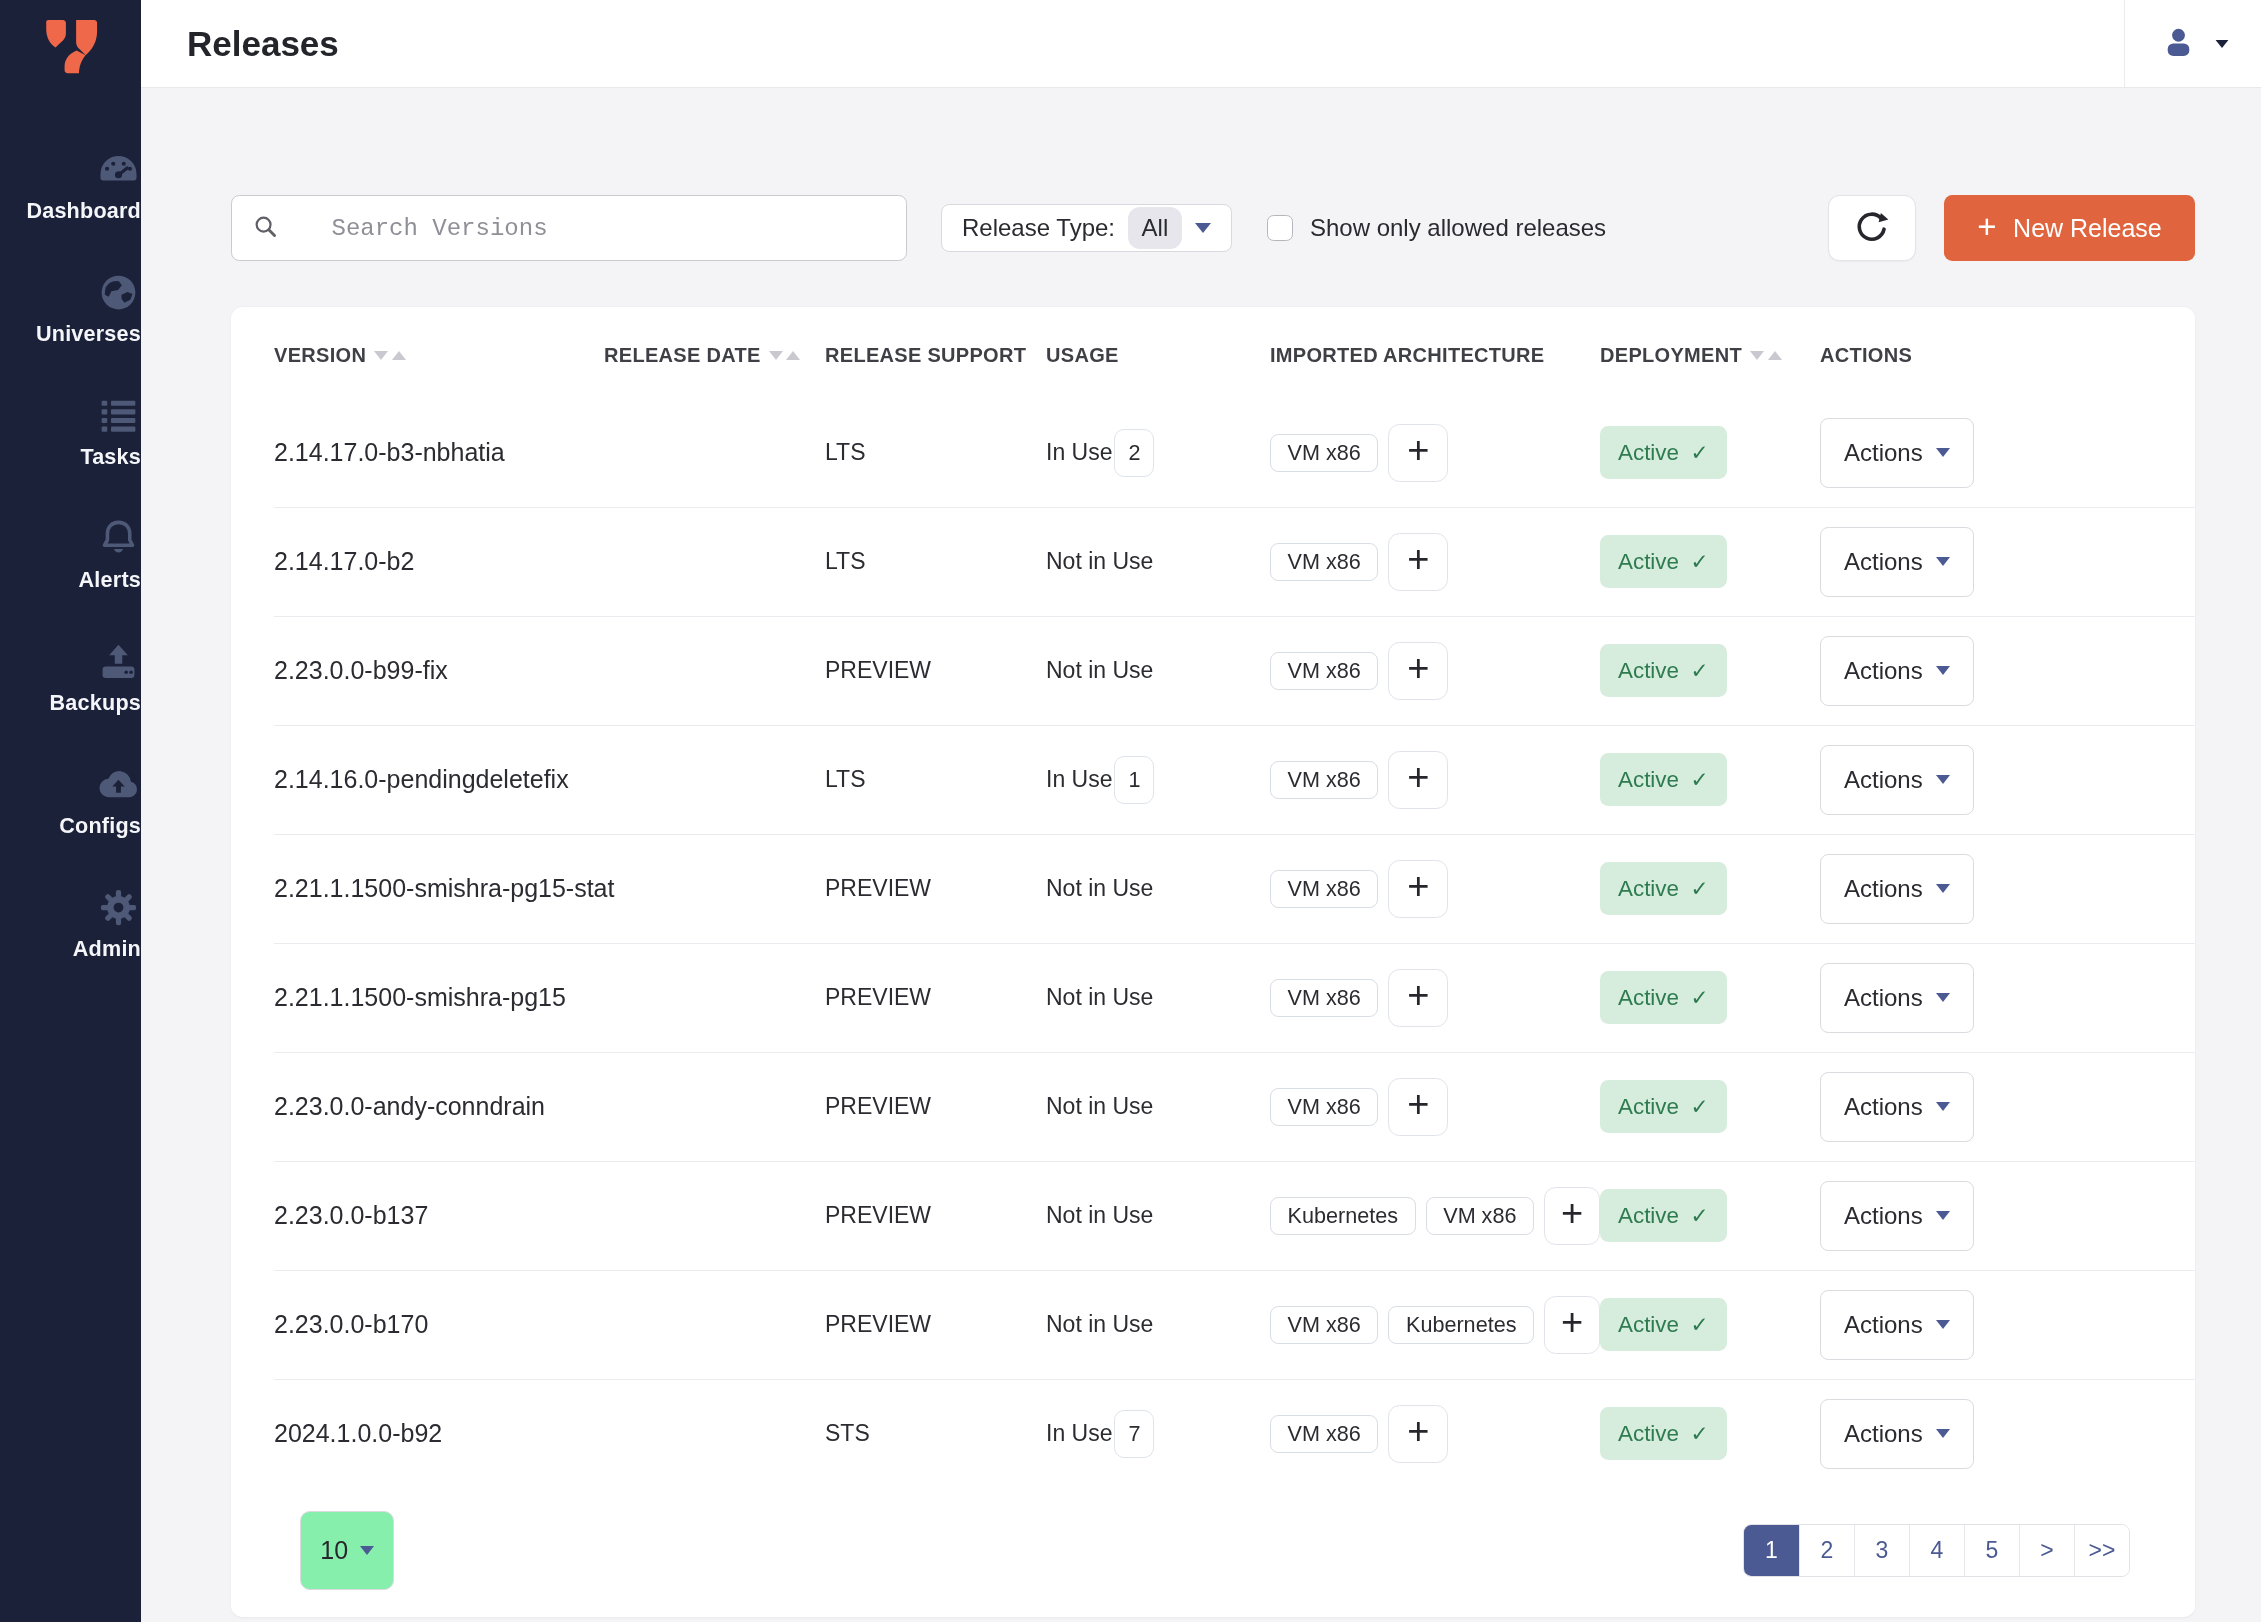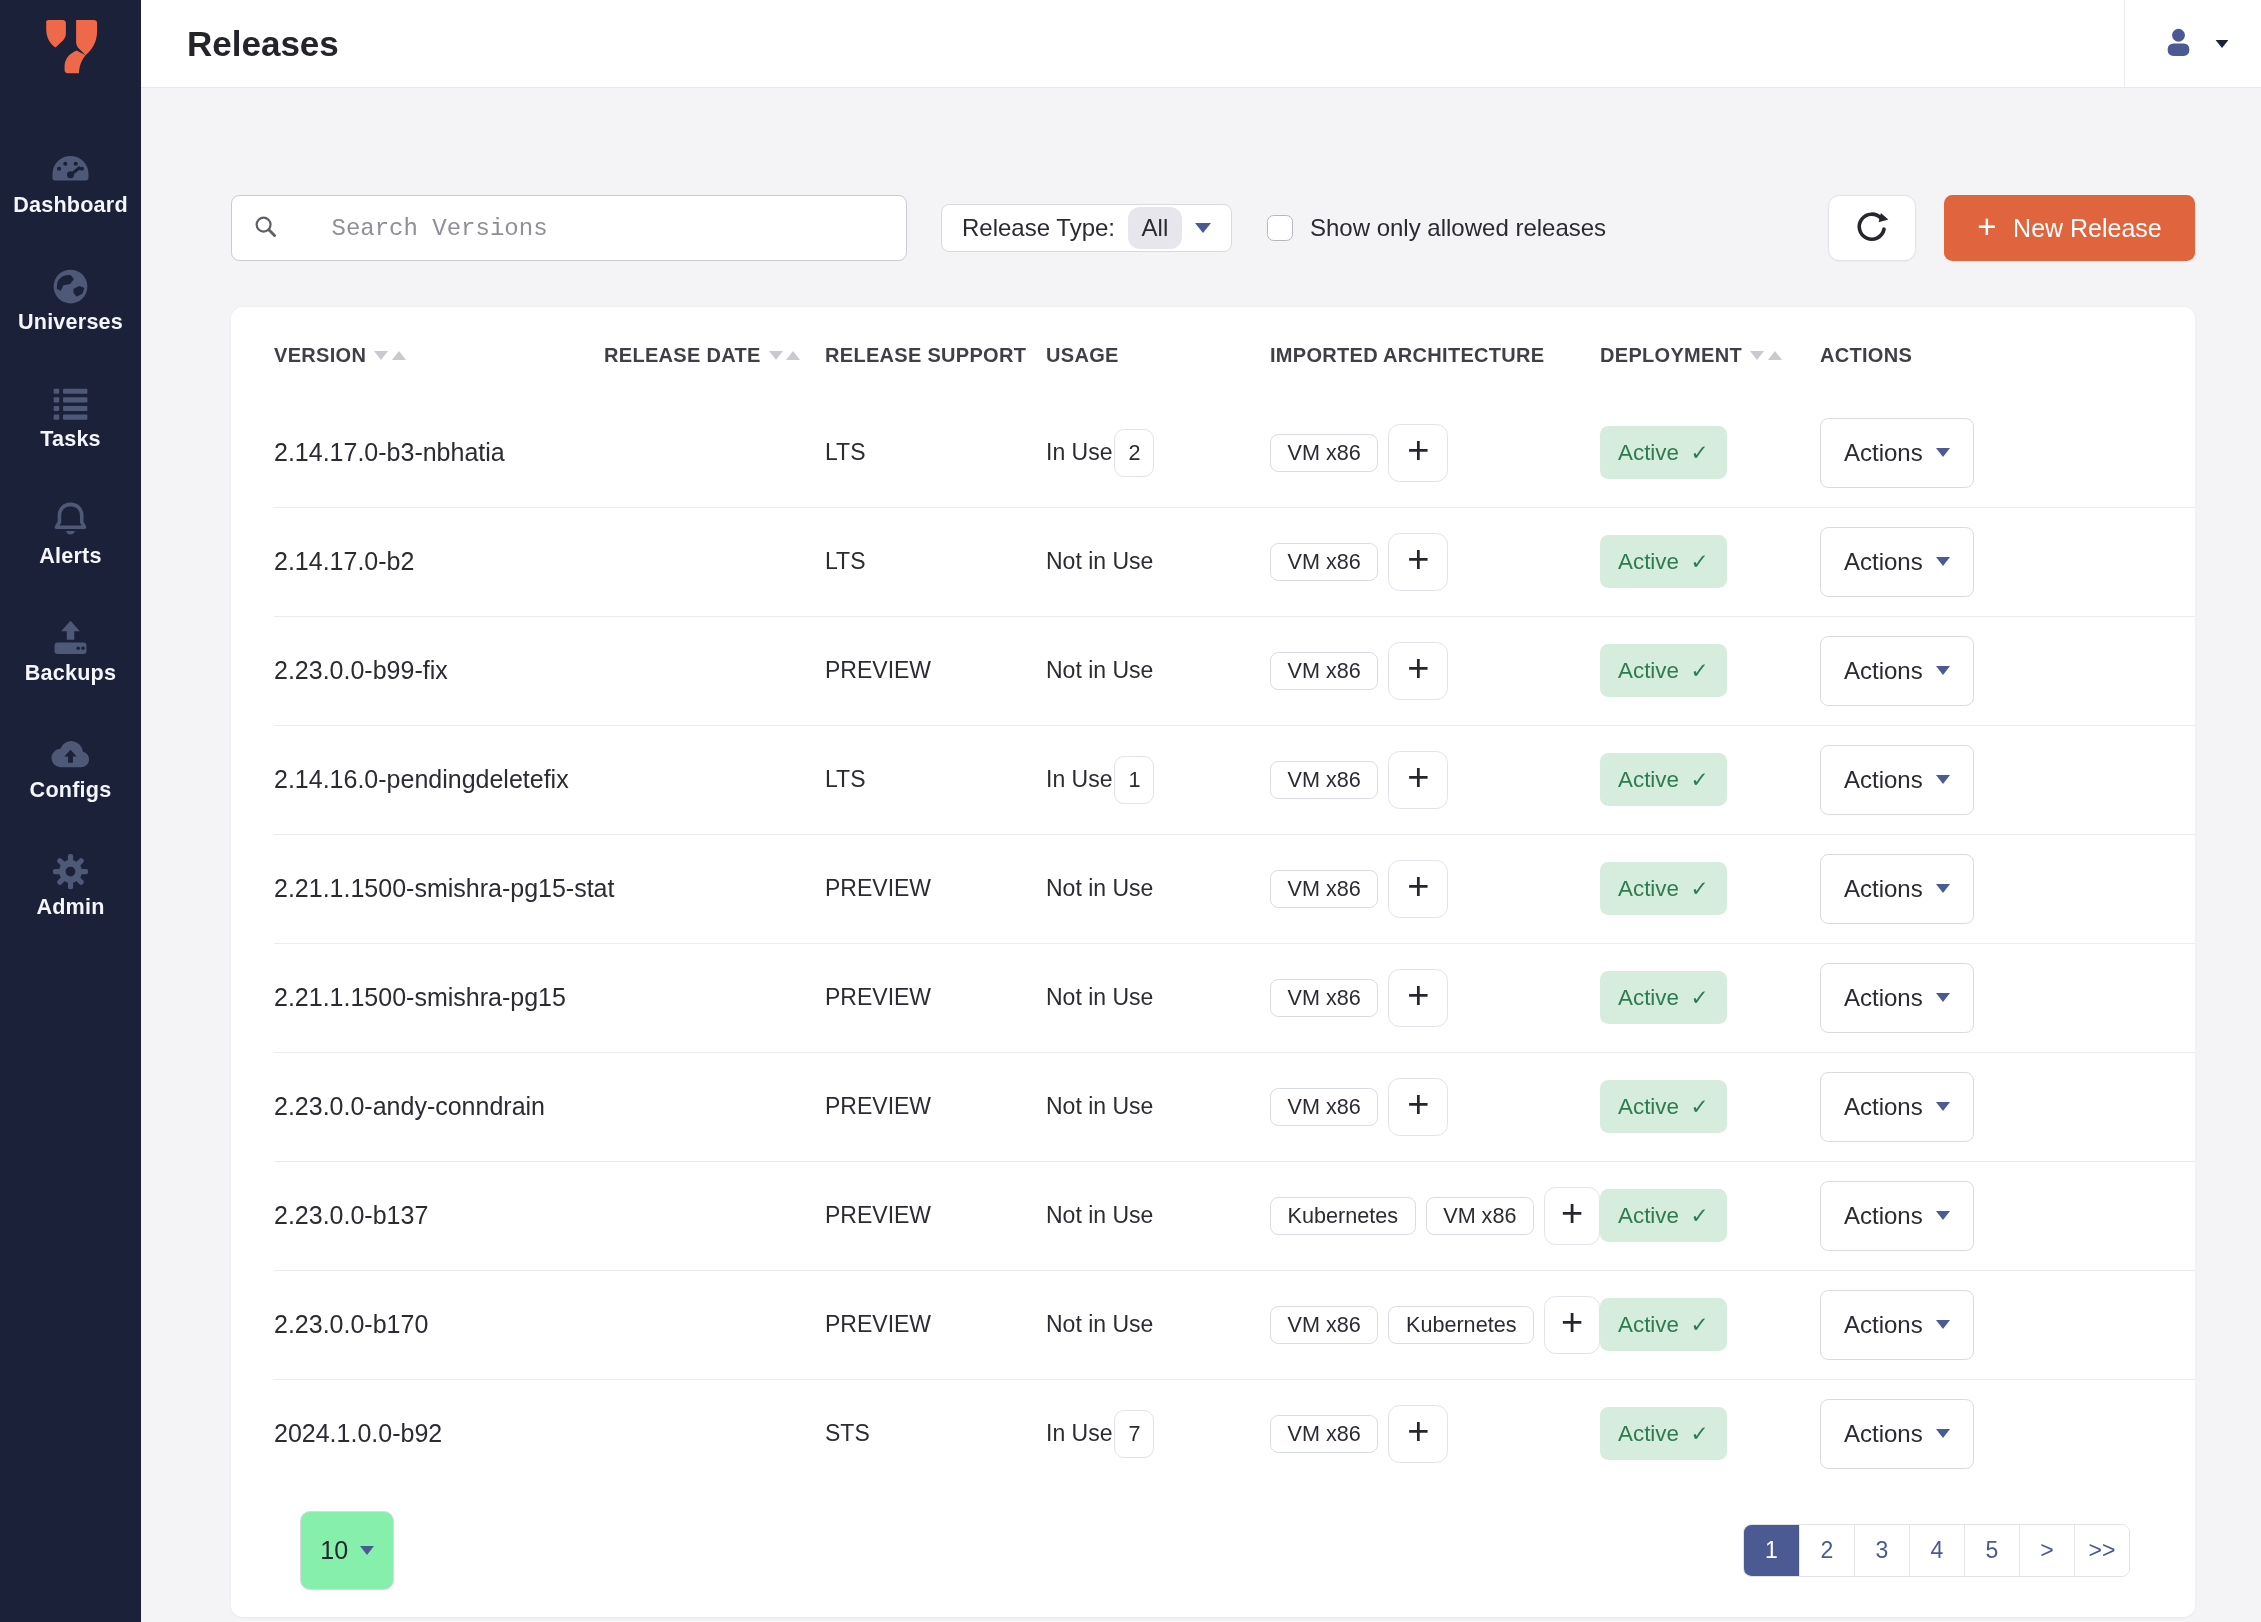--- a/index.html
+++ b/index.html
@@ -4,21 +4,21 @@
 <style>
   * { margin:0; padding:0; box-sizing:border-box; }
   html,body { background:#F4F4F6; font-family:"Liberation Sans","DejaVu Sans",sans-serif; }
   .app { position:relative; width:2261px; height:1623px; background:#F4F4F6; overflow:hidden; }
 
   
   .sidebar { position:absolute; left:0; top:0; bottom:0; width:141px; background:#1B2138; z-index:3;
              display:flex; flex-direction:column; align-items:center; }
   .logo { margin-top:11.6px; width:70px; height:70px; cursor:pointer; }
   .nav { margin-top:65px; display:flex; flex-direction:column; gap:46px; width:100%; }
-  .nav-item { display:flex; flex-direction:column; align-items:center; gap:0; cursor:pointer; }
+  .nav-item { display:flex; flex-direction:column; align-items:flex-end; gap:6px; cursor:pointer; }
   .nav-item .nav-icon { width:45px; height:45px; display:flex; align-items:center; justify-content:center; }
   .nav-item .nav-label { color:#F5F6FA; font-size:21.6px; font-weight:600; letter-spacing:0.2px; }
 
   
   .topbar { position:absolute; left:141px; right:0; top:0; height:88px; background:#FFFFFF;
             border-bottom:0.8px solid #E9E9EC; display:flex; align-items:center; z-index:2;justify-content:center; }
   .page-title { margin-left:46px; font-size:35px; font-weight:700; color:#24252B; }
   .user-menu { margin-left:auto; height:100%; display:flex; align-items:center; gap:18px;
                padding:0 31.5px 0 36px; border-left:0.8px solid #ECECEF; cursor:pointer; }
 

